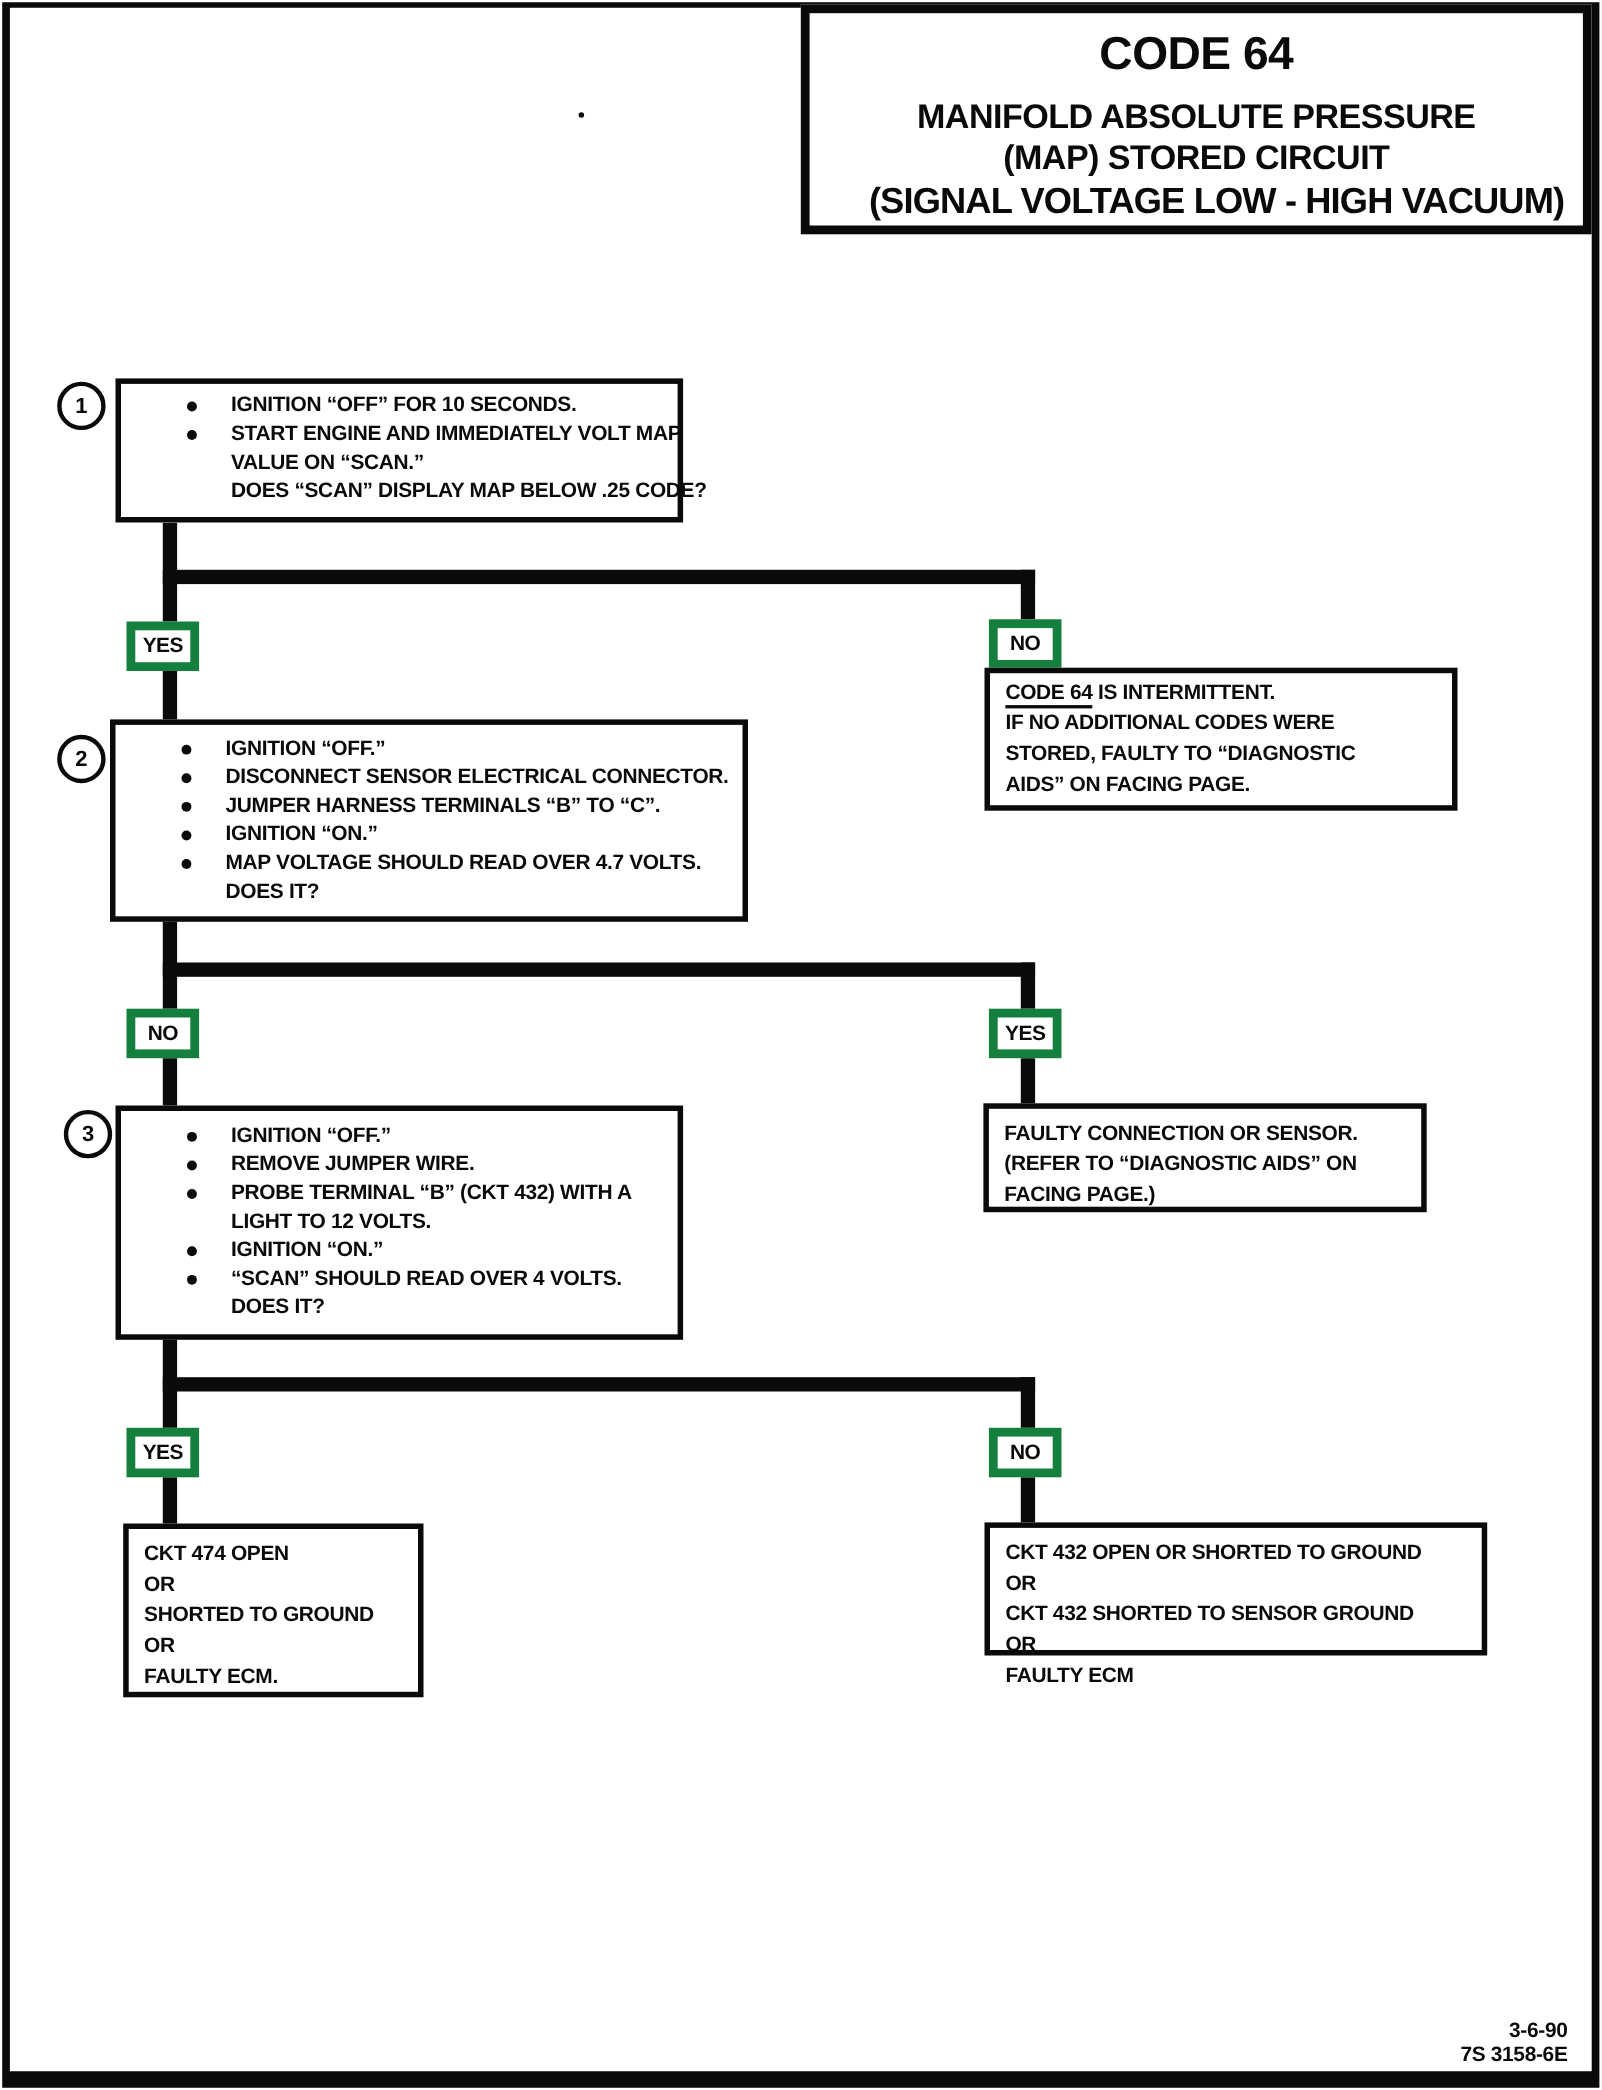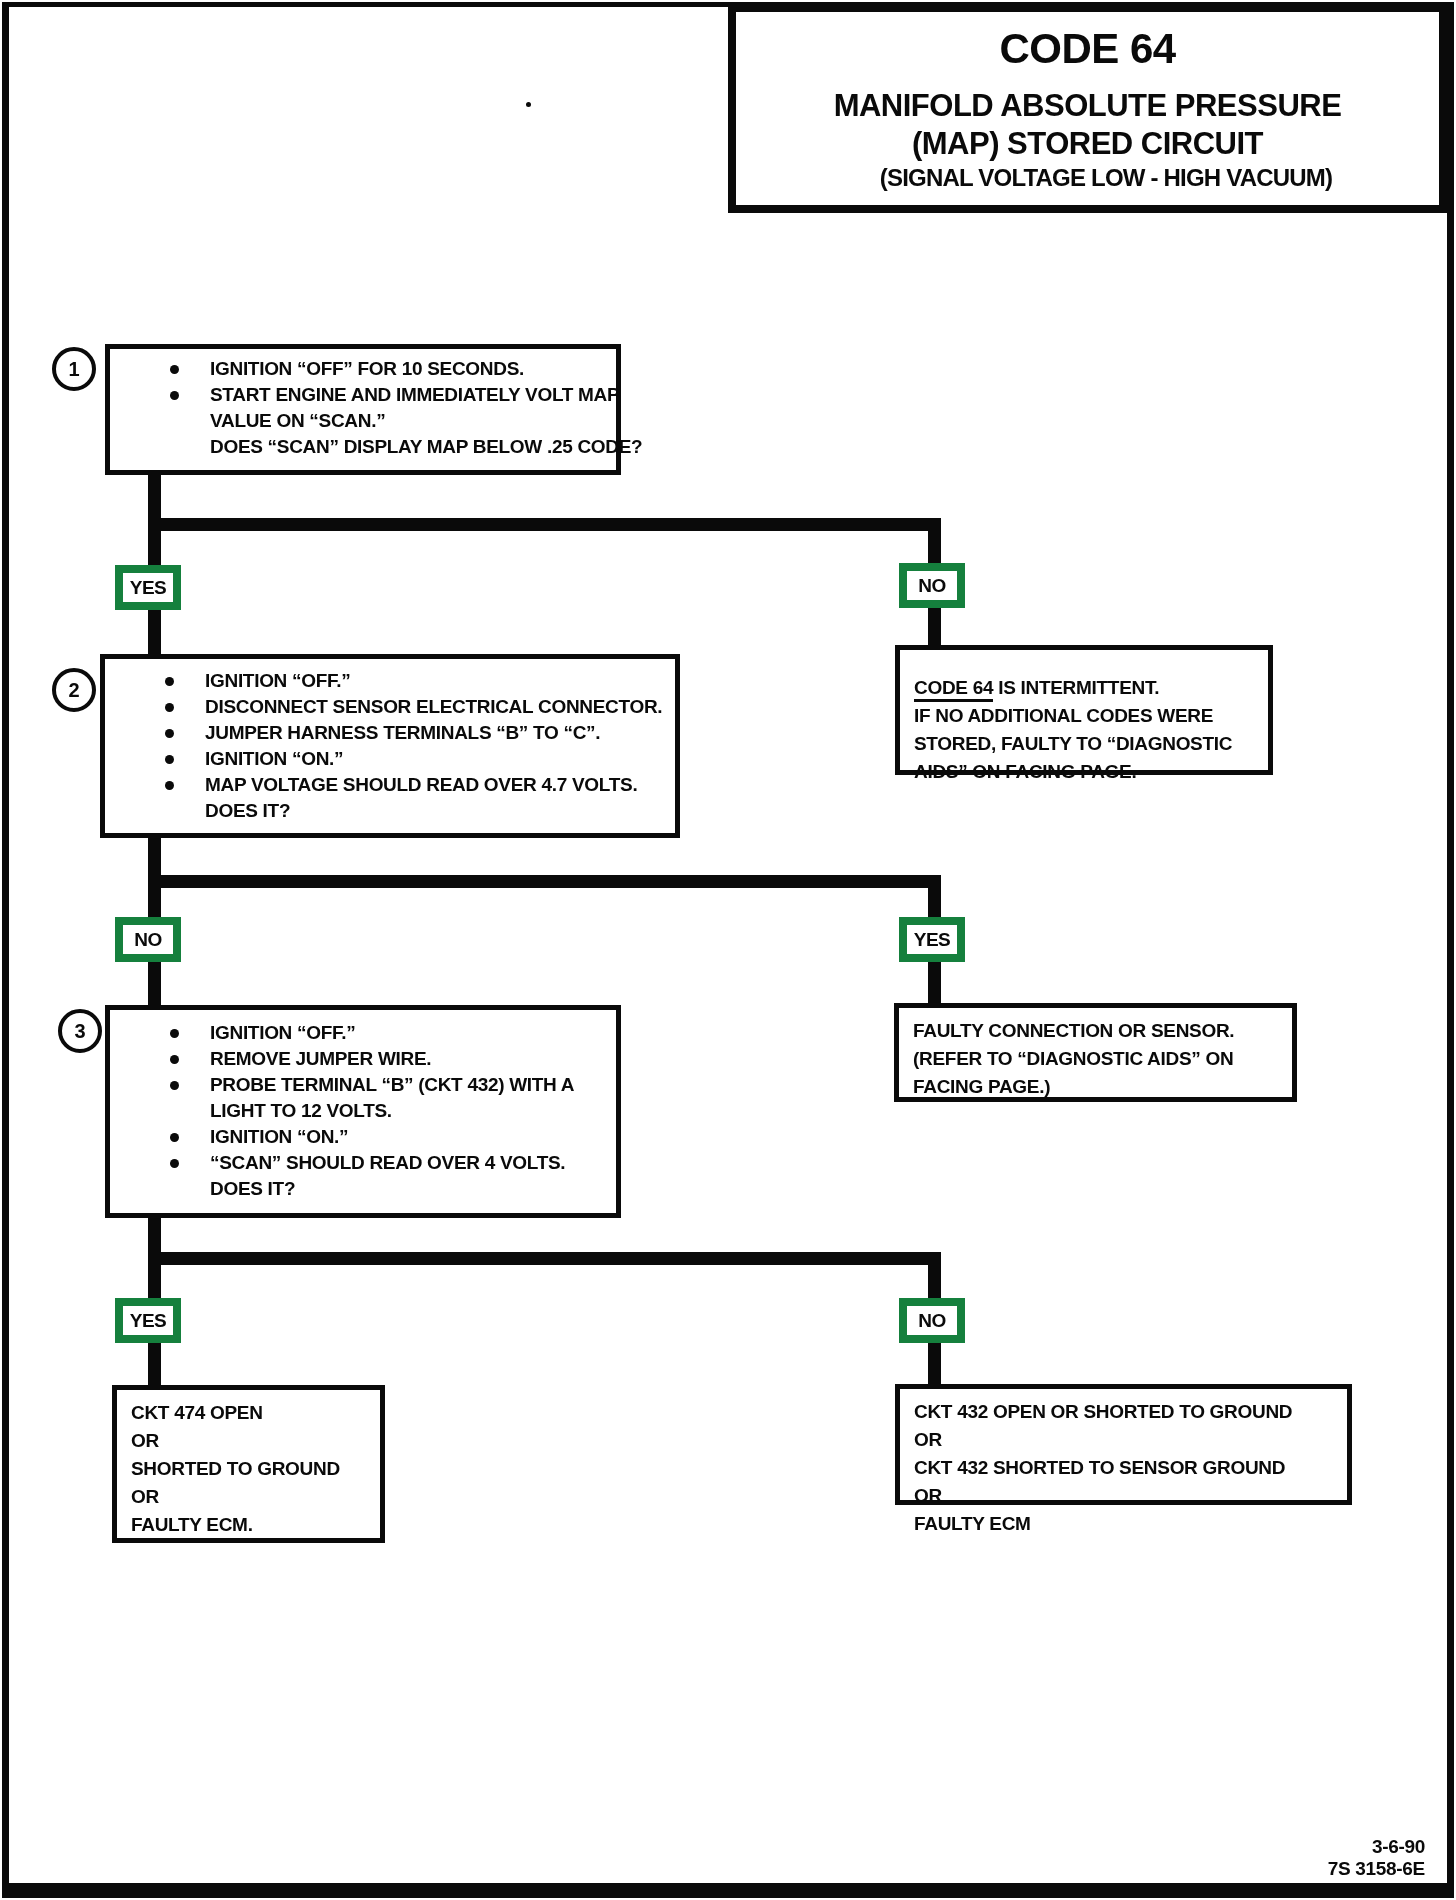--- a/index.html
+++ b/index.html
@@ -22,21 +22,21 @@
   }
   
   #title-box{
     position:absolute; left:728px; top:4px; width:719px; height:209px;
     background:#fff; border:8px solid #0a0a0a;
     box-sizing:border-box; text-align:center; z-index:3;
   }
   .title-code{font-size:42px; letter-spacing:-0.5px; margin-top:16px; line-height:1.0;}
   .title-l1{font-size:31px; letter-spacing:-0.5px; margin-top:17px; line-height:1.22;}
   .title-l2{font-size:31px; letter-spacing:-0.5px; line-height:1.22;}
-  .title-l3{font-size:24px; letter-spacing:-0.8px; line-height:1.22;padding-left:37px;}
+  .title-l3{font-size:33px; letter-spacing:-0.8px; line-height:1.22;padding-left:37px;}
 
   
   .numcircle{
     position:absolute; width:44px; height:44px; box-sizing:border-box;
     border:4px solid #0a0a0a; border-radius:50%;
     display:flex; align-items:center; justify-content:center;
     font-size:20px; background:#fff; z-index:2;
   }
   
   .stepbox{
@@ -121,21 +121,21 @@
   <div class="line" style="left:928px;top:518px;width:13px;height:47px;"></div>
   <div class="yn" style="left:115px;top:565px;">
     <span>YES</span>
   </div>
   <div class="yn" style="left:899px;top:563px;">
     <span>NO</span>
   </div>
   <div class="line" style="left:148px;top:608px;width:13px;height:48px;"></div>
   <div class="line" style="left:928px;top:606px;width:13px;height:41px;"></div>
 
-  <div class="termbox" style="left:895px;top:645px;width:378px;height:130px;padding-top:24px;">
+  <div class="termbox" style="left:895px;top:607px;width:430px;height:130px;padding-top:4px;">
     <div class="tl"><span class="u">CODE 64</span><span> IS INTERMITTENT.</span></div>
     <div class="tl">IF NO ADDITIONAL CODES WERE</div>
     <div class="tl">STORED, FAULTY TO “DIAGNOSTIC</div>
     <div class="tl">AIDS” ON FACING PAGE.</div>
   </div>
 
   <div class="numcircle" style="left:52px;top:668px;">
     <span>2</span>
   </div>
   <div class="stepbox" style="left:100px;top:654px;width:580px;height:184px;padding-top:9px;">

